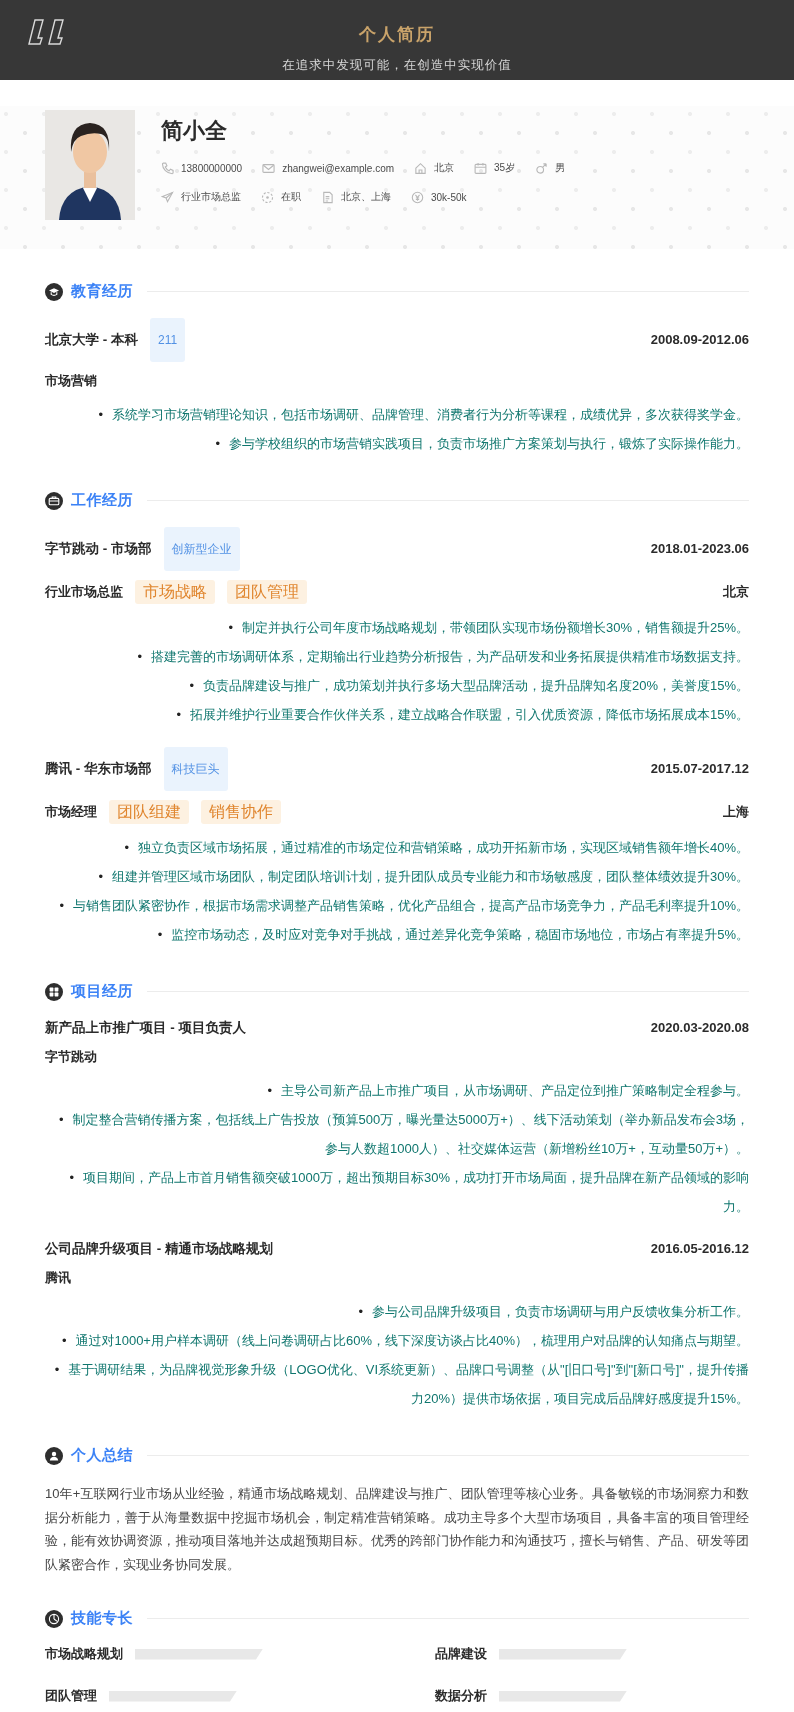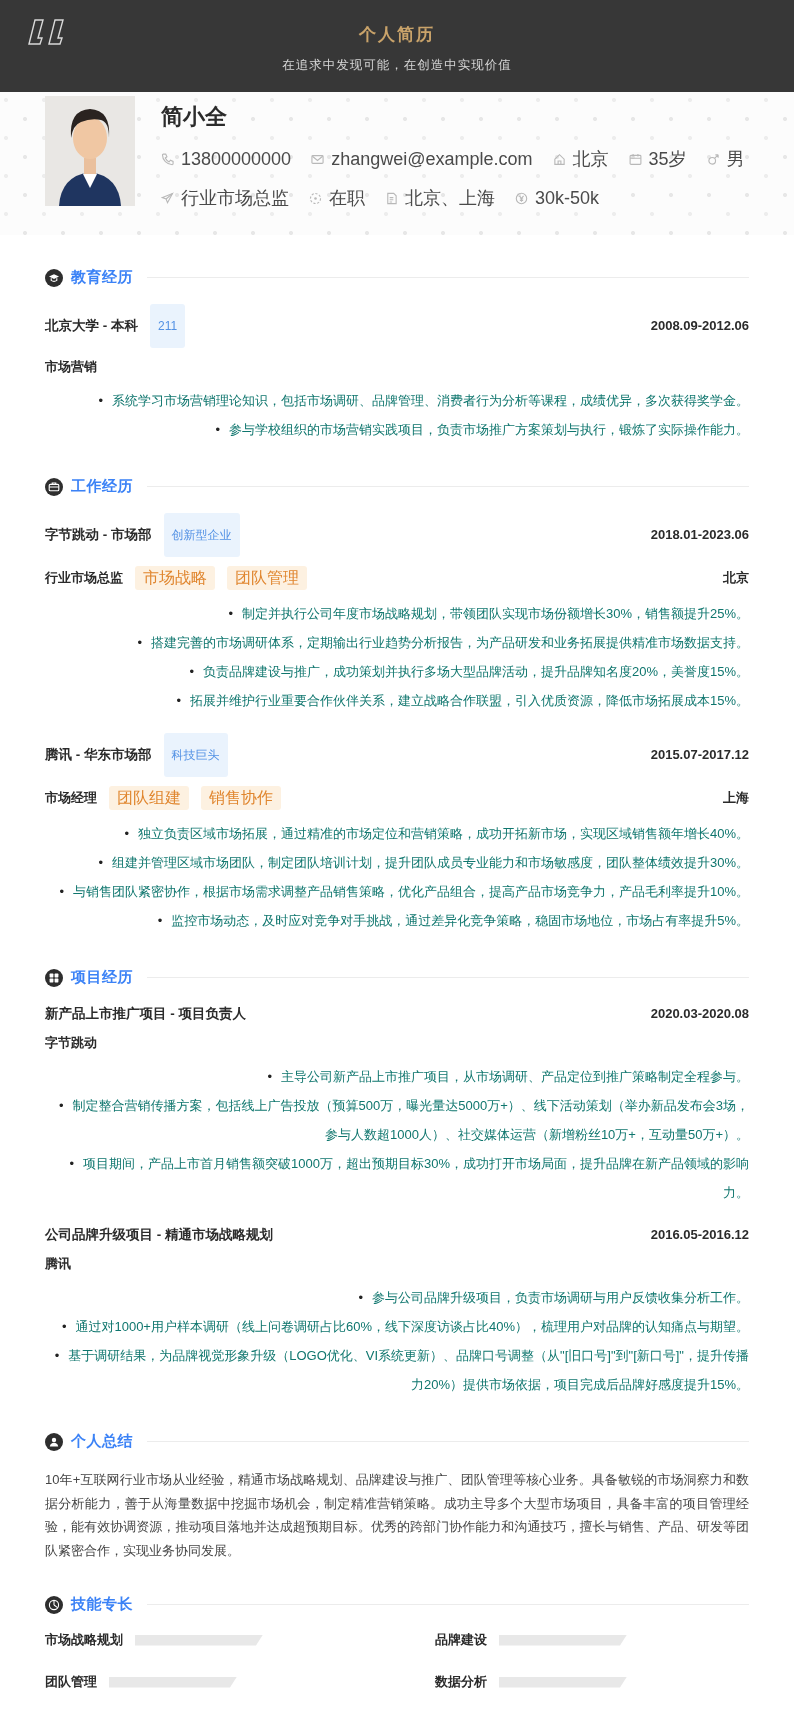--- a/index.html
+++ b/index.html
@@ -8,21 +8,21 @@
     height: 1712px;
     overflow: hidden;
     background: #ffffff;
     font-family: "Liberation Sans", "DejaVu Sans", sans-serif;
     color: #333;
     font-size: 13px;
   }
 
   
   .banner {
-    height: 92px;
+    height: 80px;
     background: #373737;
     position: relative;
     text-align: center;
     padding-top: 23px;
   }
   .banner .quote-mark { position: absolute; left: 26px; top: 16px; }
   .banner-title {
     color: #c9a36a;
     font-size: 17px;
     font-weight: bold;
@@ -40,32 +40,33 @@
     padding: 4px 45px 16px 45px;
     background-color: #fcfcfc;
     background-image:
       radial-gradient(circle, #e7e7e7 1.8px, transparent 2.3px),
       radial-gradient(circle, #ededed 1.8px, transparent 2.3px);
     background-size: 38px 38px, 38px 38px;
     background-position: 6px 8px, 25px 27px;
     display: flex;
     gap: 26px;
     height: 143px;
+    margin-top: 26px;
   }
   .photo {
     width: 90px; height: 110px;
     flex: 0 0 90px;
     overflow: hidden;
     background: #e9e7e4;
   }
   .profile-main { padding-top: 6px; }
   .person-name { font-size: 22px; font-weight: bold; color: #2b2b2b; }
   .contact-row {
     display: flex; align-items: center; flex-wrap: nowrap;
-    margin-top: 15px; color: #4a4a4a; font-size: 18px;
+    margin-top: 15px; color: #4a4a4a; font-size: 10px;
   }
   .contact-item { display: flex; align-items: center; margin-right: 20px; white-space: nowrap; }
   .contact-item .cicon { display: inline-flex; margin-right: 7px; opacity: .95; }
 
   
   .section { padding: 0 45px; margin-top: 33px; }
   .sec-head { display: flex; align-items: center; margin-bottom: 17px; }
   .sec-icon {
     width: 18px; height: 18px; border-radius: 50%;
     background: #2e2e2e; display: inline-flex;

